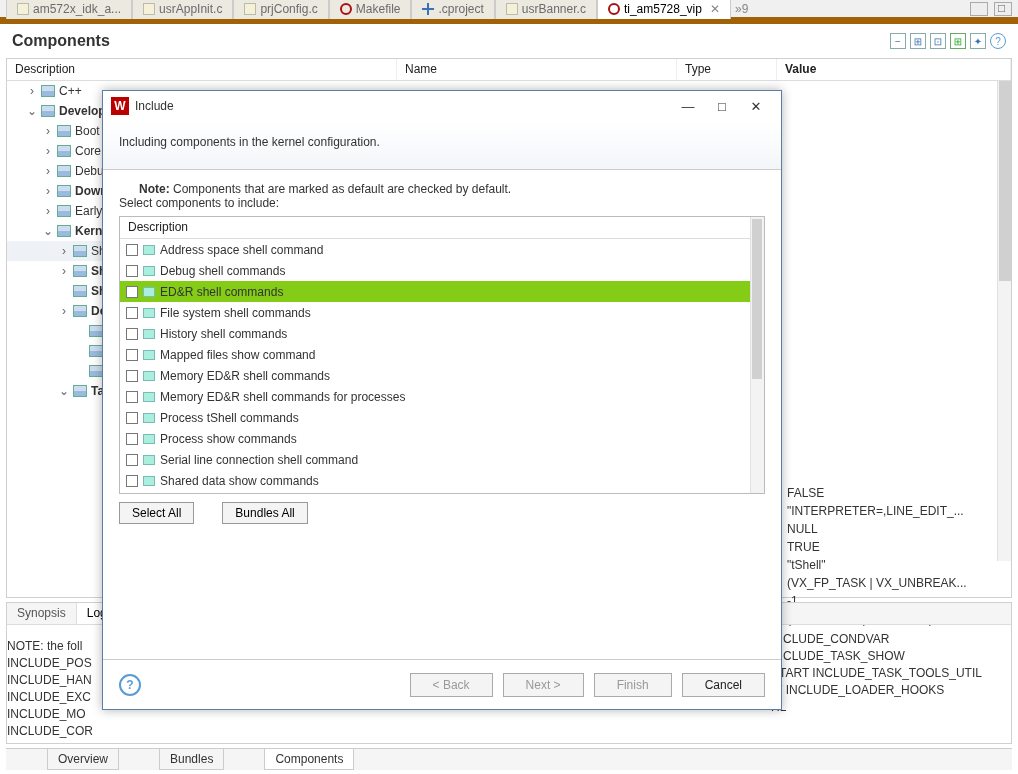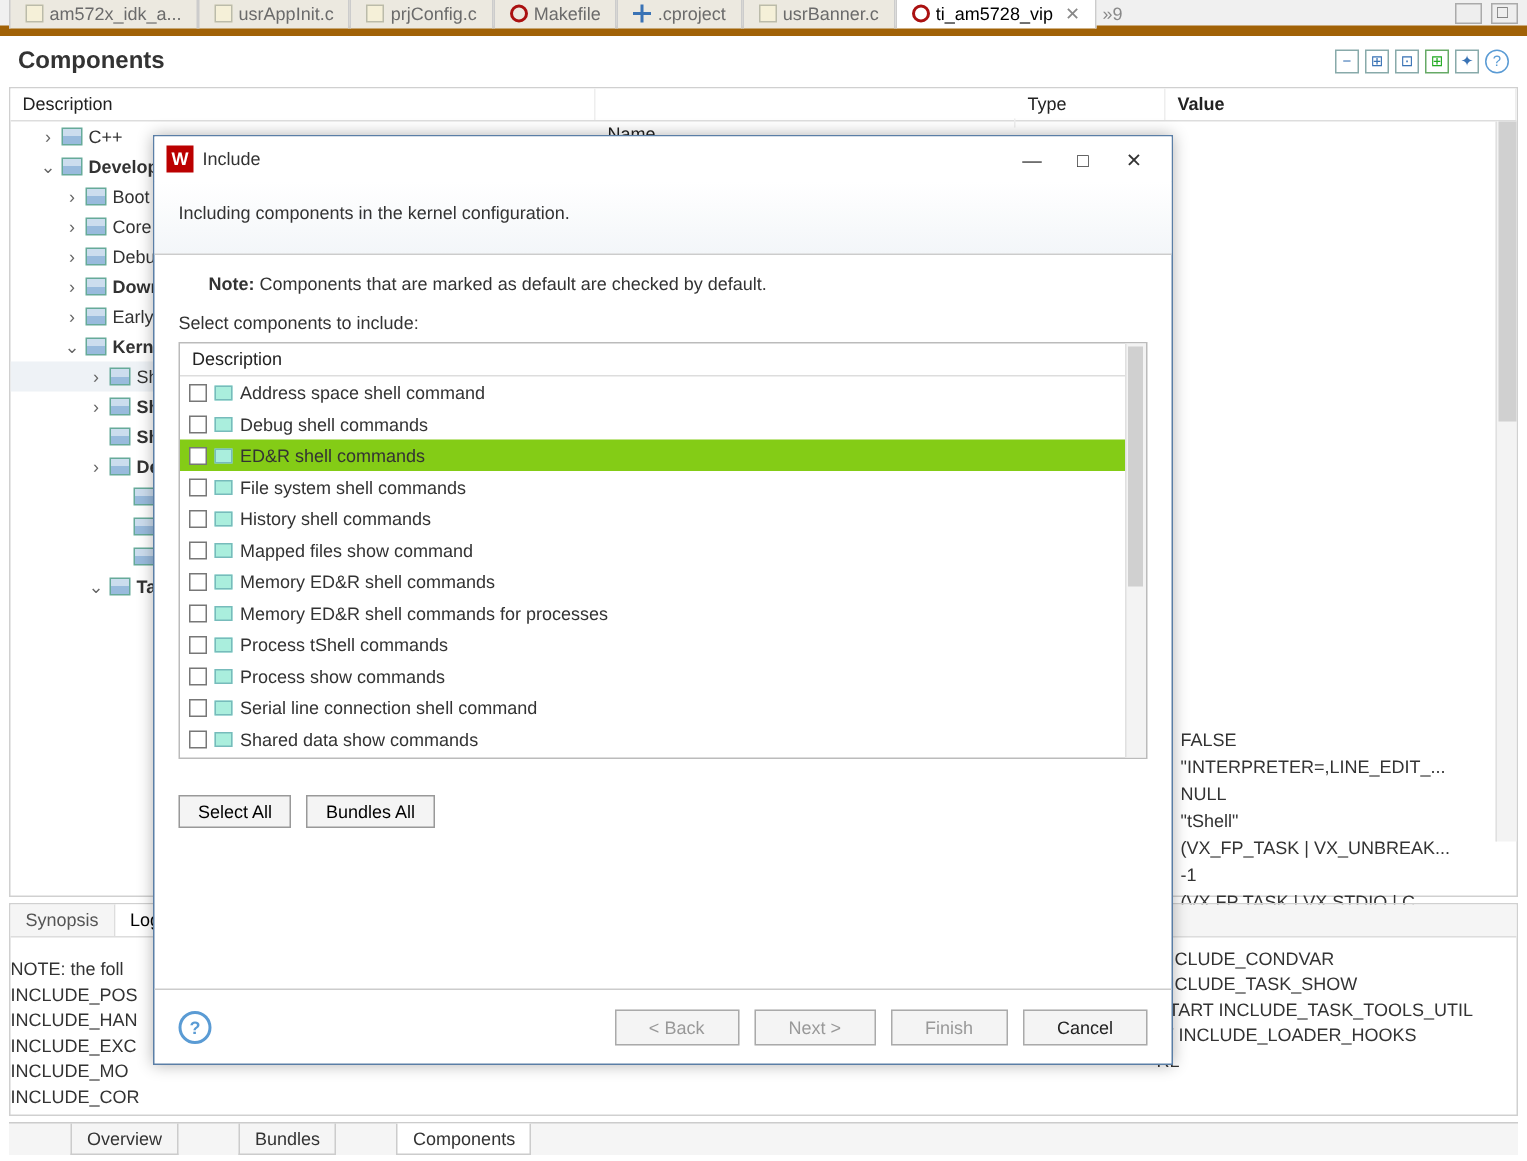--- a/index.html
+++ b/index.html
@@ -19,21 +19,21 @@
   .tab-ctrl.max::after { content:"□"; position:absolute; top:-2px; left:3px; color:#666; }
   .view-title { display:flex; align-items:center; padding:8px 12px 4px; }
   .view-title h2 { margin:0; font-size:16px; font-weight:bold; color:#333; }
   .view-toolbar { margin-left:auto; display:flex; gap:4px; }
   .tbtn { width:16px; height:16px; border:1px solid #8aa; cursor:pointer; display:flex; align-items:center; justify-content:center; font-size:10px; color:#3a73b5; }
   .tbtn.green { border-color:#6a6; color:#2a2; }
   .tbtn.help { border-radius:50%; border-color:#5a9bd4; color:#5a9bd4; }
   .main-area { position:relative; height: 540px; border:1px solid #d0d0d0; margin:4px 6px; }
   .table-header { display:flex; height:22px; border-bottom:1px solid #ddd; background:#fff; }
   .th { padding:3px 8px; border-right:1px solid #eee; color:#222; }
-  .th:nth-child(1){width:390px;} .th:nth-child(2){width:280px;margin-top:20px;} .th:nth-child(3){width:100px;} .th:nth-child(4){flex:1;font-weight:bold;}
+  .th:nth-child(1){width:390px;} .th:nth-child(2){width:280px;} .th:nth-child(3){width:100px;} .th:nth-child(4){flex:1;font-weight:bold;}
   .tree { position:absolute; top:22px; left:0; width:390px; height:480px; overflow:auto; }
   .tree-row { display:flex; align-items:center; height:20px; white-space:nowrap; }
   .tw { width:18px; display:inline-block; text-align:center; color:#666; cursor:pointer; }
   .comp-ic { width:14px; height:12px; background:linear-gradient(#cde 50%,#9bd 50%); border:1px solid #6a9; margin-right:4px; display:inline-block; }
   .vals { position:absolute; right:4px; top:425px; width:220px; font-family:"Segoe UI",Tahoma,sans-serif; line-height:18px; }
   .scroll-right { position:absolute; right:0; top:22px; width:14px; height:480px; background:#f3f3f3; border-left:1px solid #e0e0e0; }
   .scroll-thumb { position:absolute; top:0; width:12px; height:200px; background:#d0d0d0; left:1px; }
   .lower { height:142px; border:1px solid #d0d0d0; margin:0 6px; position:relative; }
   .lower-tabs { display:flex; height:22px; background:#f5f5f5; border-bottom:1px solid #ddd; }
   .lower-tab { padding:3px 10px; border-right:1px solid #ddd; color:#555; cursor:pointer; }
@@ -56,21 +56,21 @@
   .list-frame { border:1px solid #bbb; margin-top:6px; height:278px; display:flex; }
   .list { flex:1; overflow:auto; }
   .list-header { height:22px; border-bottom:1px solid #ddd; padding:3px 8px; color:#222; }
   .list-row { display:flex; align-items:center; height:21px; padding:0 6px; gap:5px; cursor:pointer; }
   .list-row.sel { background:#84cc16; }
   .list-row:first-of-type { outline:1px dotted #888; outline-offset:-1px; }
   .list-row .chk { width:12px; height:12px; border:1px solid #777; background:#fff; }
   .small-ic { width:12px; height:10px; background:#aed; border:1px solid #7bb; }
   .list-scroll { width:14px; background:#f3f3f3; border-left:1px solid #e0e0e0; position:relative; }
   .list-scroll .thumb { position:absolute; top:2px; left:1px; width:10px; height:160px; background:#d0d0d0; }
-  .dlg-actions { margin-top:24px; display:flex; gap:10px;align-items:center; }
+  .dlg-actions { margin-top:8px; display:flex; gap:28px;align-items:center; }
   .dlg-actions button { padding:3px 12px; border:1px solid #999; background:#f4f4f4; cursor:pointer; }
   .dlg-footer { position:absolute; bottom:0; left:0; right:0; height:50px; border-top:1px solid #ccc; display:flex; align-items:center; padding:0 16px; gap:10px; }
   .help-ic { width:22px; height:22px; border:2px solid #5a9bd4; border-radius:50%; color:#5a9bd4; display:flex; align-items:center; justify-content:center; font-weight:bold; }
   .nav-btn { padding:4px 22px; border:1px solid #aaa; background:#f4f4f4; color:#999; cursor:default; }
   .nav-btn.enabled { color:#222; cursor:pointer; }
 </style>
 </head>
 <body>
 
 <div class="editor-tabs">
@@ -202,20 +202,21 @@
       <div class="tree-row" style="padding-left: 48px;">
         <span class="tw">⌄</span>
         <span class="comp-ic"></span>
         <span style="font-weight: bold;">Ta</span>
       </div>
     </div>
   <div class="vals" id="vals-slot">
       <div>FALSE</div>
       <div>"INTERPRETER=,LINE_EDIT_...</div>
       <div>NULL</div>
+      <div>TRUE</div>
       <div>"tShell"</div>
       <div>(VX_FP_TASK | VX_UNBREAK...</div>
       <div>-1</div>
       <div>(VX FP TASK | VX STDIO | C...</div>
     </div>
   <div class="scroll-right">
       <div class="scroll-thumb"></div>
     </div>
 </div>
 
@@ -254,21 +255,21 @@
     <div class="dlg-logo">W</div>
     <div class="dlg-title">Include</div>
     <div class="dlg-winctl">—</div>
     <div class="dlg-winctl">□</div>
     <div class="dlg-winctl">✕</div>
   </div>
   <div class="dlg-header">
     <span>Including components in the kernel configuration.</span>
   </div>
   <div class="dlg-body">
-    <div style="margin-bottom:12px;padding-left:20px;">
+    <div style="padding-left:20px;">
       <b>Note:</b><span> Components that are marked as default are checked by default.</span>
     </div>
     <div>Select components to include:</div>
     <div class="list-frame">
       <div class="list" id="dlg-list">
         <div class="list-header">Description</div>
       <div class="list-row">
             <span class="chk"></span>
             <span class="small-ic"></span>
             <span>Address space shell command</span>

